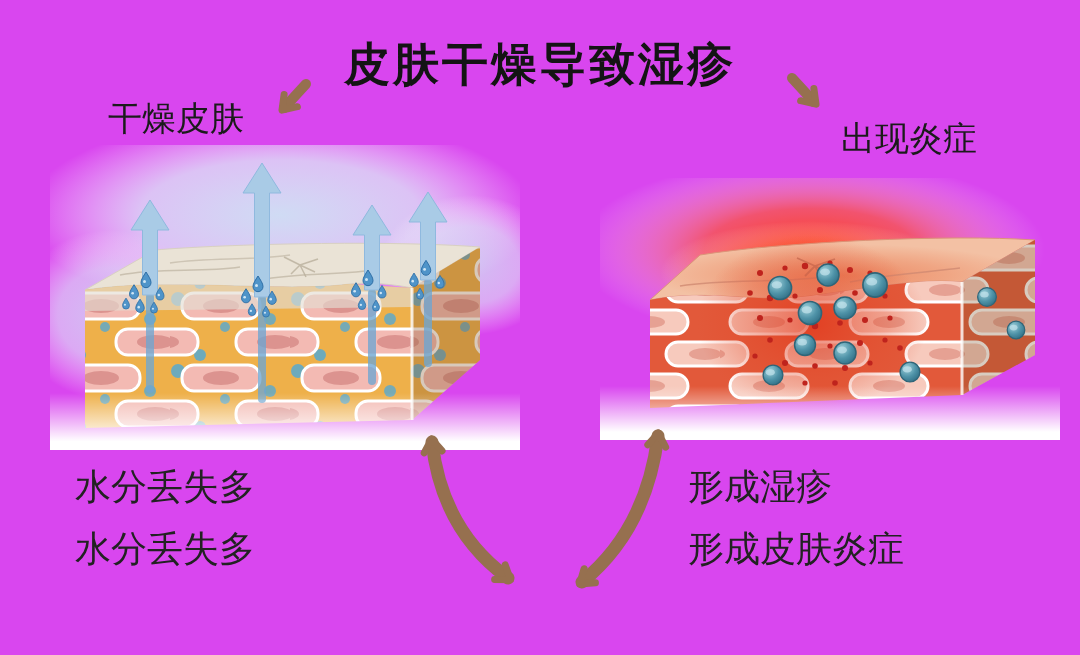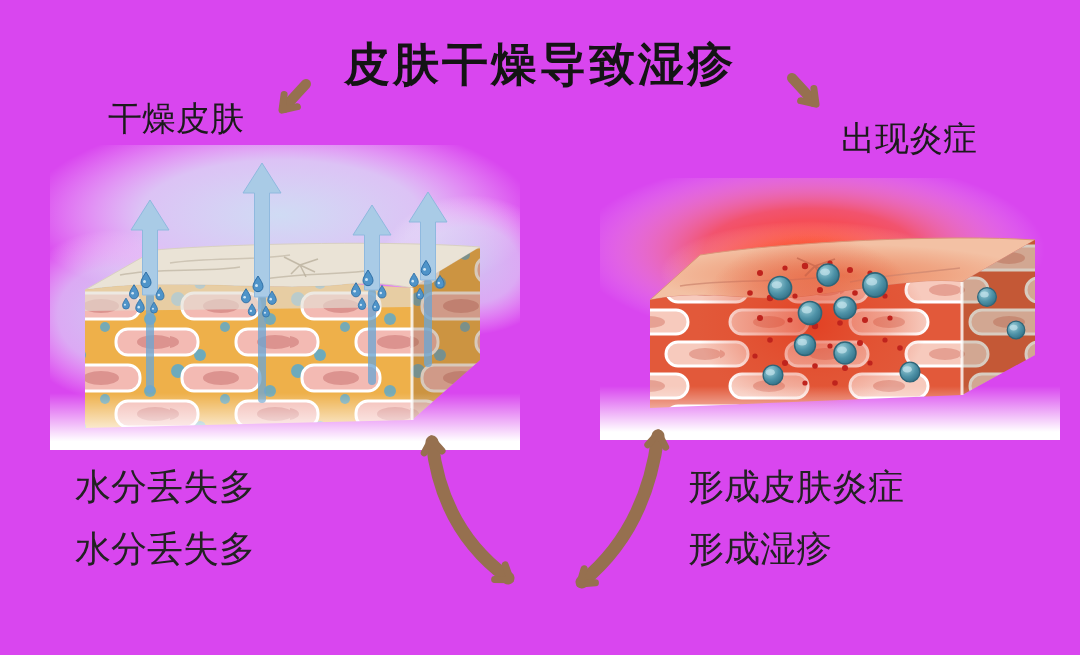--- a/index.html
+++ b/index.html
@@ -259,17 +259,17 @@
   <svg class="exchange" width="310" height="225" viewBox="0 0 310 225">
     <path d="M42,32 Q52,120 118,168" fill="none" stroke="#96704f" stroke-width="13" stroke-linecap="round" marker-start="url(#ah)" marker-end="url(#ah)"></path>
     <path d="M268,26 Q256,120 192,172" fill="none" stroke="#96704f" stroke-width="13" stroke-linecap="round" marker-start="url(#ah)" marker-end="url(#ah)"></path>
   </svg>
 
   <div class="caption caption-left">
     <div>水分丢失多</div>
     <div>水分丢失多</div>
   </div>
   <div class="caption caption-right">
+    <div>形成湿疹</div>
     <div>形成皮肤炎症</div>
-    <div>形成湿疹</div>
   </div>
 
 </div>
 
 </body></html>

